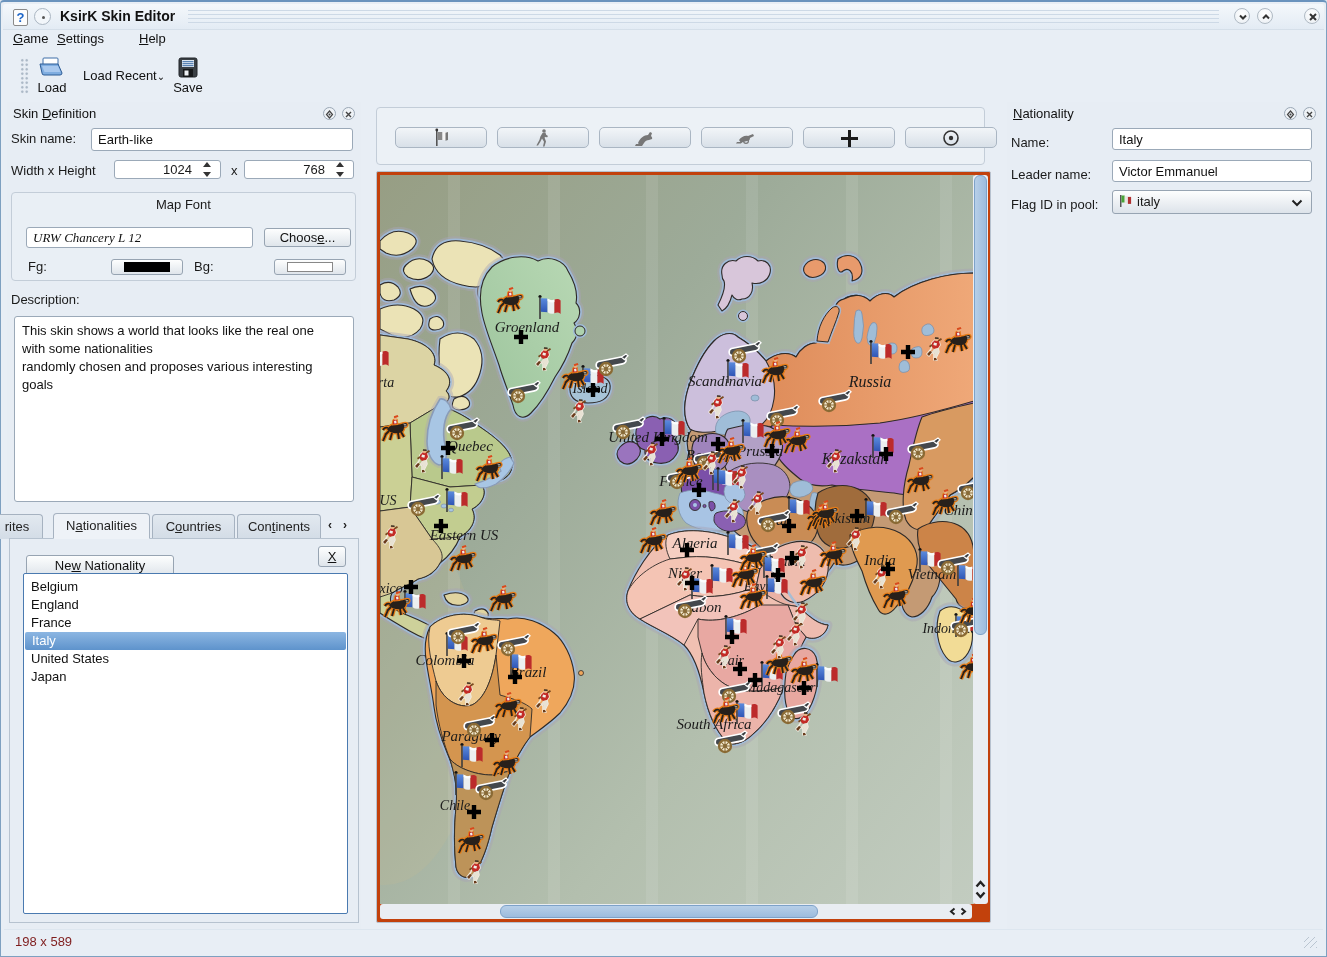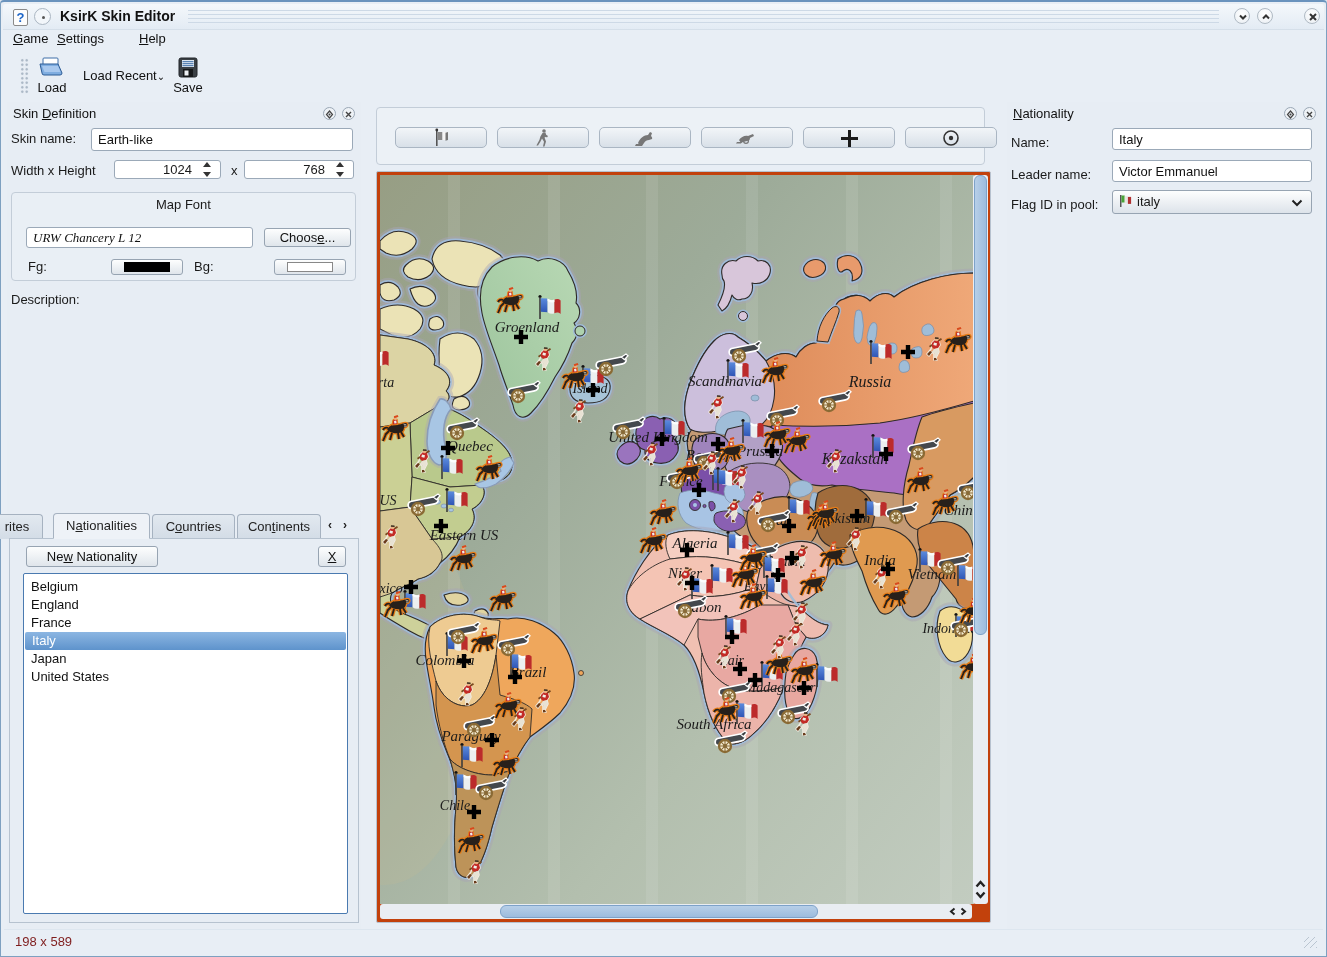--- a/index.html
+++ b/index.html
@@ -148,39 +148,40 @@
       <div style="position:absolute; left:16px; top:66px;">Fg:</div>
       <button class="btn" style="position:absolute; left:99px; top:66px; width:72px; height:16px;">
           <span style="display:block; margin:0 auto; width:46px; height:10px; background:#000;"></span>
         </button>
       <div style="position:absolute; left:182px; top:66px;">Bg:</div>
       <button class="btn" style="position:absolute; left:262px; top:66px; width:72px; height:16px;">
           <span style="display:block; margin:0 auto; width:46px; height:10px; background:#fff; border:1px solid #888;"></span>
         </button>
     </div>
     <div style="position:absolute; left:4px; top:190px;">Description:</div>
+    <div id="desc">This skin shows a world that looks like the real one<br>with some nationalities<br>randomly chosen and proposes various interesting<br>goals</div>
 
     <div id="tabbar">
       <div class="tab" style="left:-16px; width:52px;">rites</div>
       <div class="tab sel" style="left:46px; width:97px;">N<u>a</u>tionalities</div>
       <div class="tab" style="left:145px; width:83px;">C<u>o</u>untries</div>
       <div class="tab" style="left:230px; width:84px;">Con<u>t</u>inents</div>
       <div style="position:absolute; left:321px; top:5px; font-size:12px; font-weight:bold; color:#222;">‹</div>
       <div style="position:absolute; left:336px; top:5px; font-size:12px; font-weight:bold; color:#222;">›</div>
     </div>
     <div id="natpanel">
-      <button class="btn" style="position:absolute; left:16px; top:7px; width:132px; height:21px;">Ne<u>w</u> Nationality</button>
+      <button class="btn" style="position:absolute; left:16px; top:16px; width:148px; height:21px;">Ne<u>w</u> Nationality</button>
       <button class="btn" style="position:absolute; left:308px; top:7px; width:28px; height:21px;"><u>X</u></button>
       <div id="natlist">
         <div class="li">Belgium</div>
         <div class="li">England</div>
         <div class="li">France</div>
         <div class="li sel">Italy</div>
+        <div class="li">United States</div>
         <div class="li">Japan</div>
-        <div class="li">United States</div>
       </div>
     </div>
   </div>
   <div id="central">
     <div id="maptoolbar">
       <div class="mbtn" style="left:18px;">
           <svg width="22" height="22" viewBox="0 0 22 22">
             <rect x="6" y="3" width="1.6" height="16" fill="#555"></rect>
             <circle cx="6.8" cy="3" r="1.4" fill="#333"></circle>
             <path d="M8 5h4.5v8H8z" fill="#888"></path>

